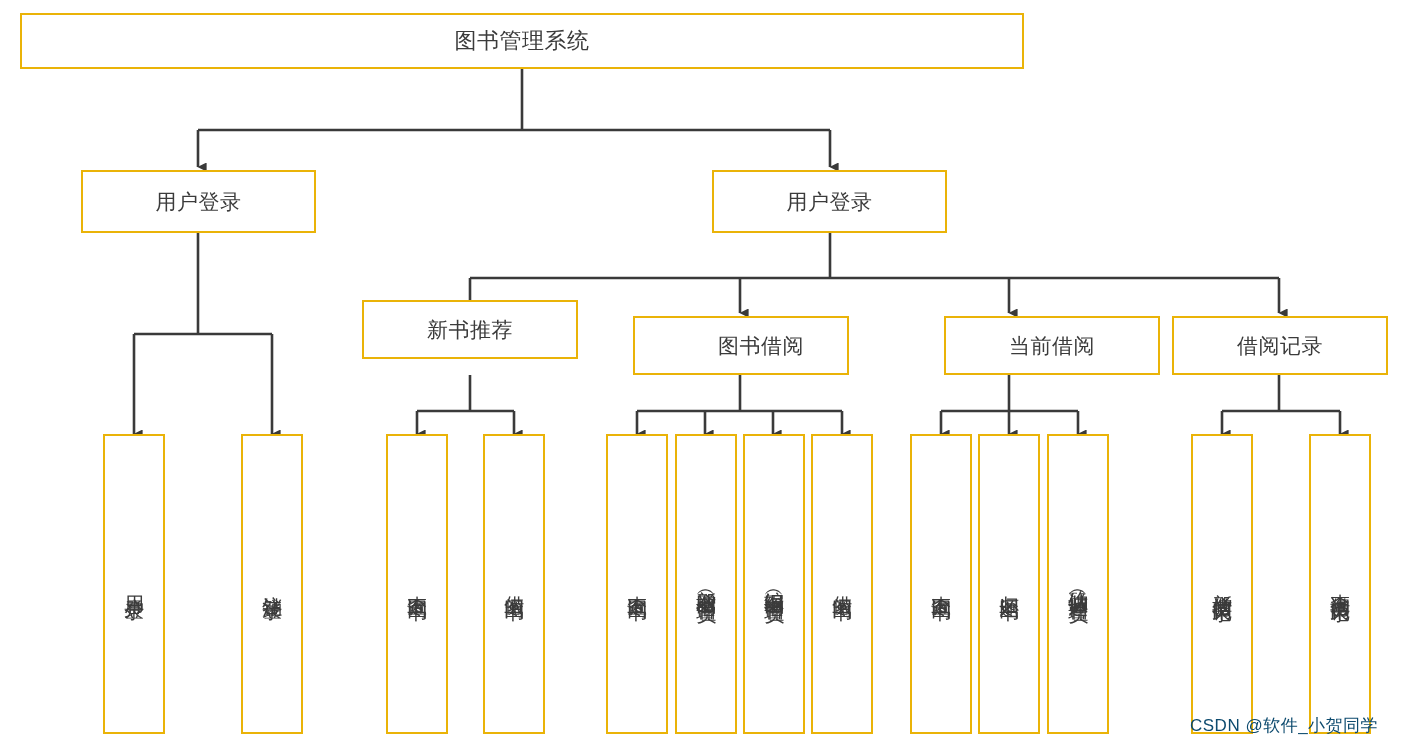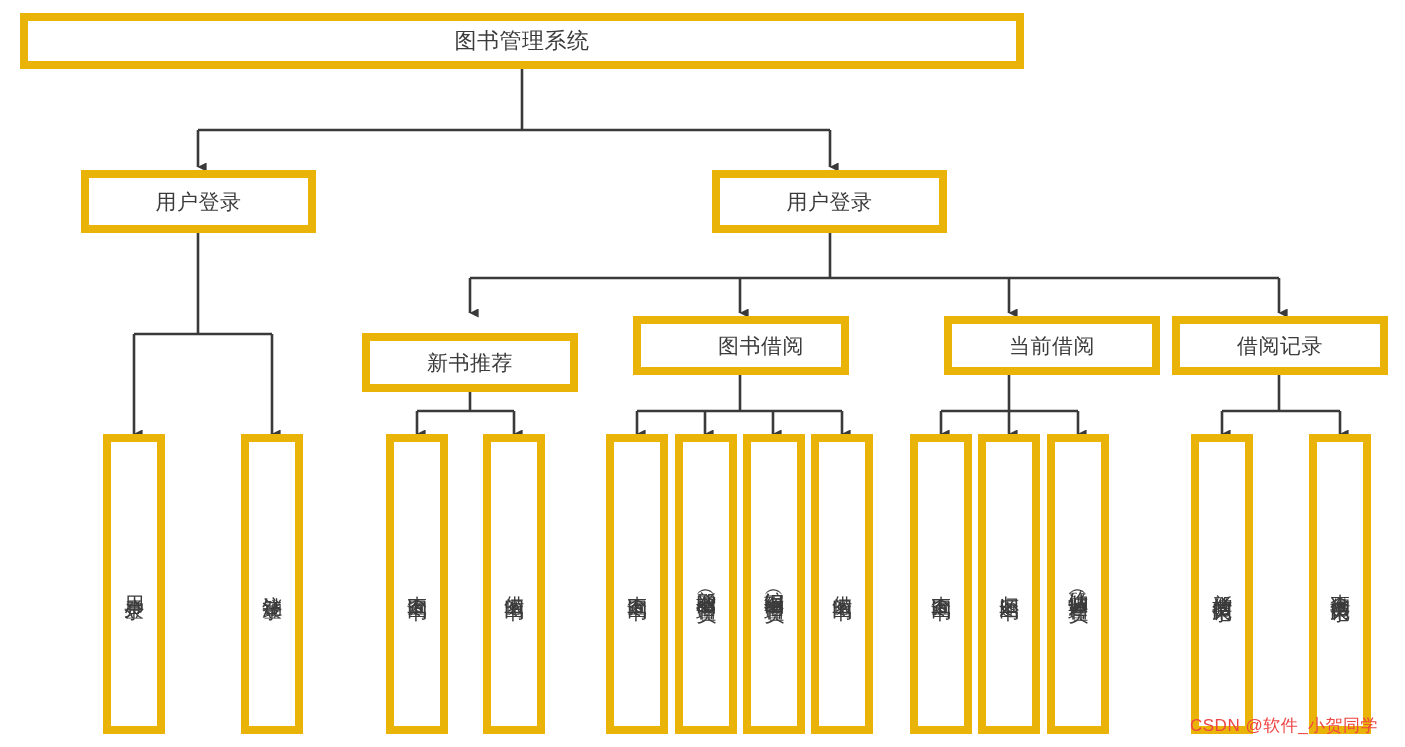--- a/index.html
+++ b/index.html
@@ -14,21 +14,21 @@
   #canvas {
     position: relative;
     width: 1405px;
     height: 747px;
     background: #ffffff;
     overflow: hidden;
   }
   .node {
     position: absolute;
     box-sizing: border-box;
-    border: 8px solid #eab308;
+    border: 2px solid #eab308;
     background: #ffffff;
     display: flex;
     align-items: center;
     justify-content: center;
     text-align: center;
   }
   .node .label {
     display: block;
     color: #3b3b3b;
     letter-spacing: 0.5px;
@@ -59,21 +59,21 @@
     top: 0;
     width: 1405px;
     height: 747px;
     pointer-events: none;
   }
   .watermark {
     position: absolute;
     left: 1190px;
     top: 714px;
     font-size: 17px;
-    color: #ef4444;
+    color: #0c4a6e;
     white-space: nowrap;
     letter-spacing: 0.5px;
   }
 </style>
 </head>
 <body>
 
 <div id="canvas">
 
   <svg class="links" viewBox="0 0 1405 747">
@@ -130,21 +130,21 @@
     <span class="label">图书管理系统</span>
   </div>
 
   <div class="node h" style="left:81px; top:170px; width:235px; height:63px;">
     <span class="label">用户登录</span>
   </div>
   <div class="node h" style="left:712px; top:170px; width:235px; height:63px;">
     <span class="label">用户登录</span>
   </div>
 
-  <div class="node h" style="left:362px; top:333px; width:216px; height:59px;text-align:right;">
+  <div class="node h" style="left:362px; top:300px; width:216px; height:59px;text-align:right;">
     <span class="label">新书推荐</span>
   </div>
   <div class="node h" style="left:633px; top:316px; width:216px; height:59px;padding-left:40px;">
     <span class="label">图书借阅</span>
   </div>
   <div class="node h" style="left:944px; top:316px; width:216px; height:59px;">
     <span class="label">当前借阅</span>
   </div>
   <div class="node h" style="left:1172px; top:316px; width:216px; height:59px;">
     <span class="label">借阅记录</span>

